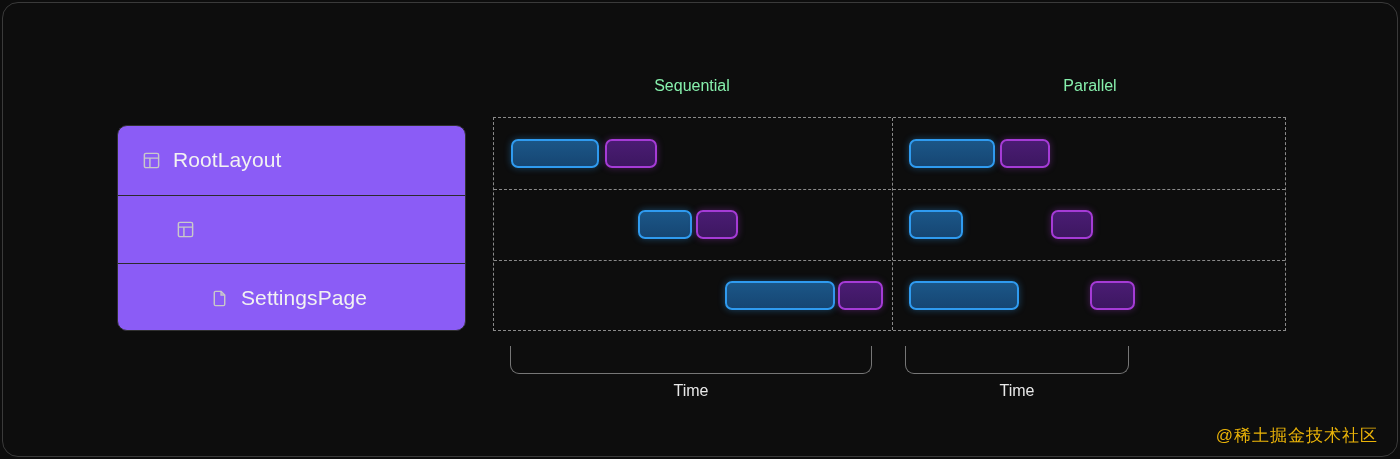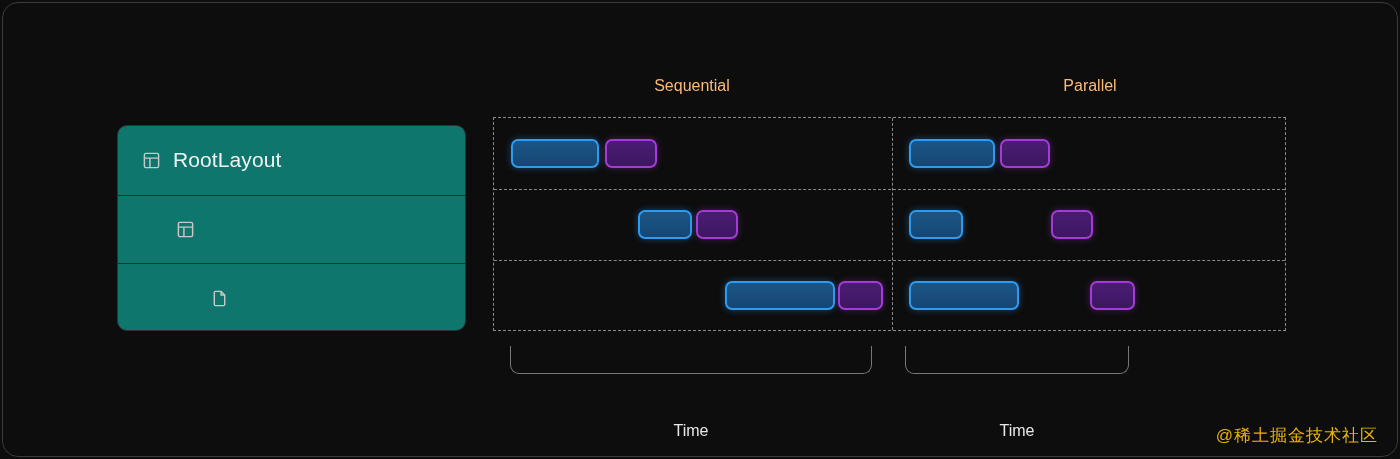--- a/index.html
+++ b/index.html
@@ -36,21 +36,21 @@
   }
 
   
   .tree-panel {
     position: absolute;
     left: 117px;
     top: 125px;
     width: 349px;
     height: 206px;
     box-sizing: border-box;
-    background: #0f766e;
+    background: #8b5cf6;
     border: 1px solid #303030;
     border-radius: 10px;
     overflow: hidden;
   }
   .tree-row {
     position: relative;
     height: 68.66px;
     display: flex;
     align-items: center;
     box-sizing: border-box;
@@ -77,21 +77,21 @@
     color: #f2f2f2;
     font-size: 21px;
     letter-spacing: 0.1px;
     white-space: nowrap;
   }
 
   
   .col-header {
     position: absolute;
     top: 77px;
-    color: #fdba74;
+    color: #86efac;
     font-size: 16px;
     text-align: center;
     white-space: nowrap;
   }
   #header-sequential { left: 494px; width: 396px; }
   #header-parallel   { left: 894px; width: 392px; }
 
   
   .grid {
     position: absolute;
@@ -151,21 +151,20 @@
   #bracket-sequential { left: 510px; top: 346px; width: 362px; }
   #bracket-parallel   { left: 905px; top: 346px; width: 224px; }
 
   .time-label {
     position: absolute;
     top: 382px;
     color: #e8e8e8;
     font-size: 16px;
     text-align: center;
     white-space: nowrap;
-    margin-top: 40px;
   }
   #time-label-sequential { left: 510px; width: 362px; }
   #time-label-parallel   { left: 905px; width: 224px; }
 
   
   .watermark {
     position: absolute;
     right: 22px;
     bottom: 12px;
     color: #eab308;
@@ -202,20 +201,21 @@
         </svg>
       </div>
     </div>
 
     <div class="tree-row">
       <div class="tree-inner indent-2">
         <svg class="tree-icon" viewBox="0 0 24 24" fill="none" stroke="currentColor" stroke-width="1.8">
           <path d="M14 3H7a1.6 1.6 0 0 0-1.6 1.6v14.8A1.6 1.6 0 0 0 7 21h10a1.6 1.6 0 0 0 1.6-1.6V7.6z"></path>
           <path d="M14 3v4.6h4.6"></path>
         </svg>
+        <span class="tree-label">SettingsPage</span>
       </div>
     </div>
 
   </div>
 
   <div class="col-header" id="header-sequential">Sequential</div>
   <div class="col-header" id="header-parallel">Parallel</div>
 
   <div class="grid">
     <div class="grid-hline r1"></div>

